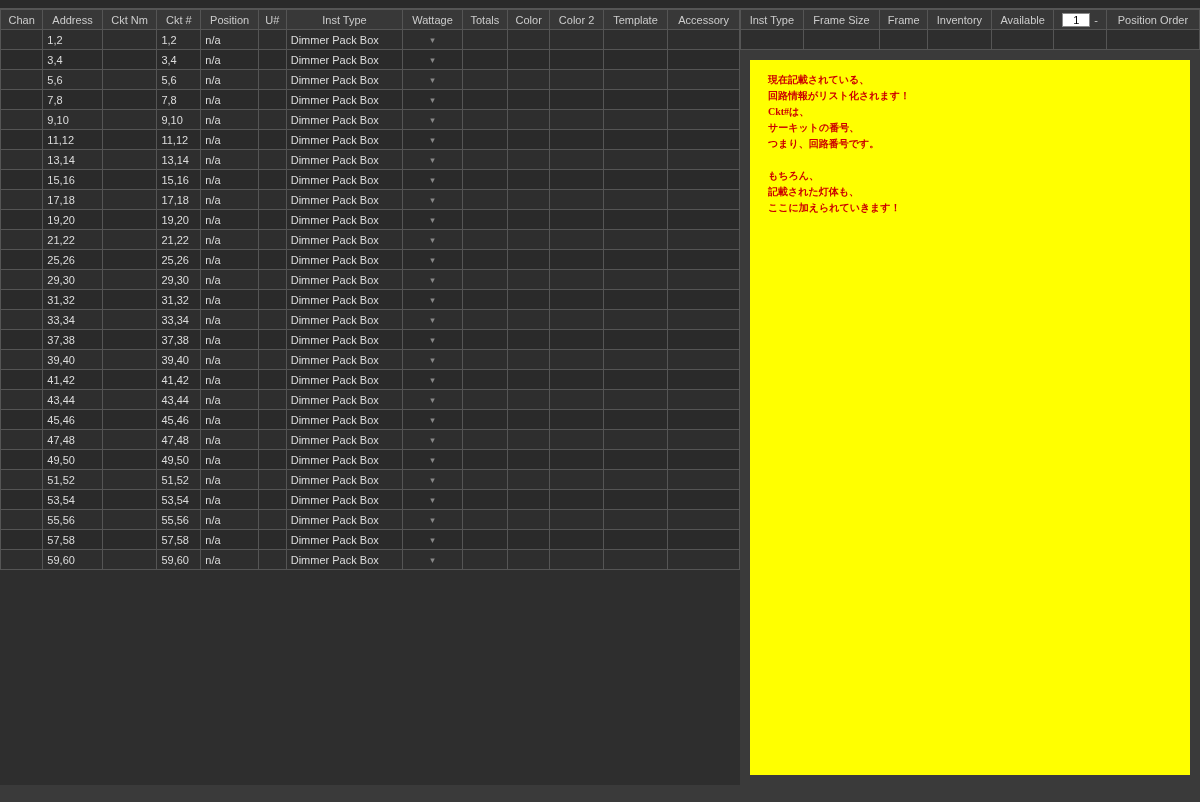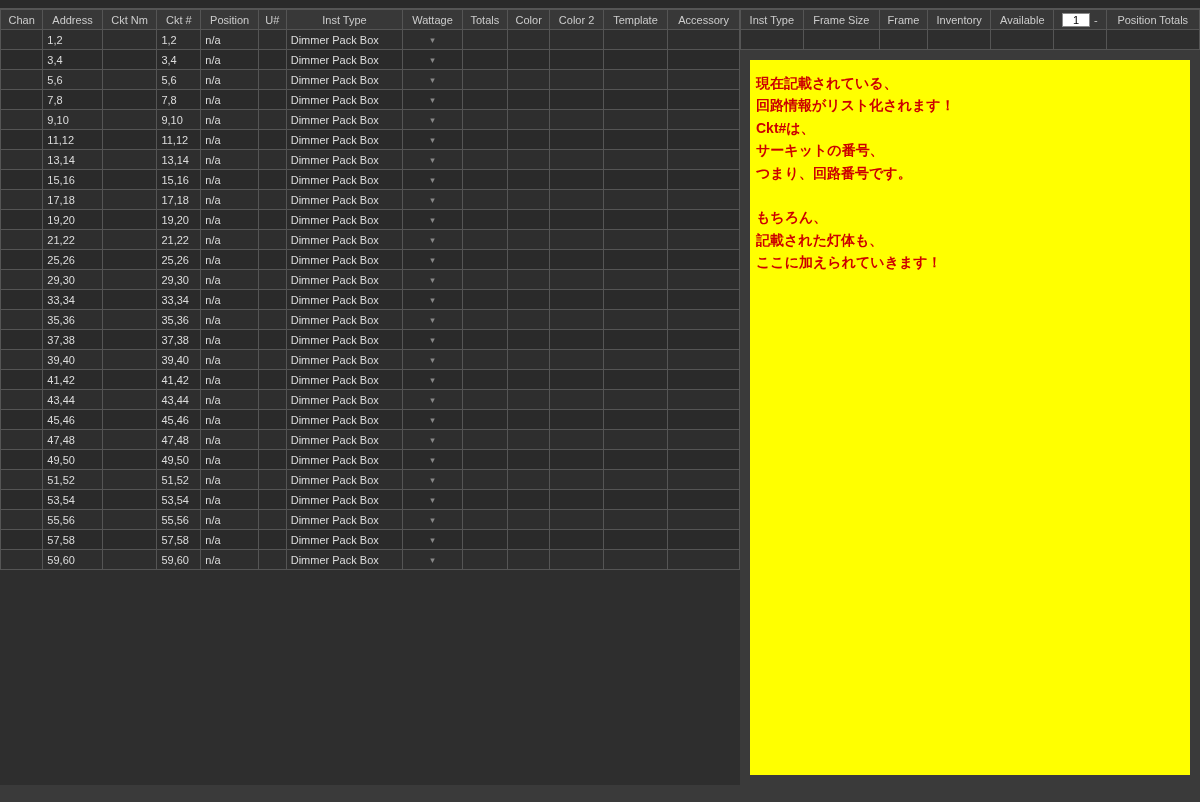--- a/index.html
+++ b/index.html
@@ -89,26 +89,27 @@
     }
     table.right-table td {
       color: #ddd;
       background: #2e2e2e;
     }
 
     
     .annotation-box {
       background: #ffff00;
       color: #cc0000;
-      font-size: 14px;
+      font-size: 10px;
       font-weight: bold;
-      padding: 12px 6px;
+      padding: 12px 18px;
       margin: 10px 10px;
       line-height: 1.6;
       flex: 1;
+      font-family: Liberation Serif, serif;
     }
 
     .right-content {
       display: flex;
       flex-direction: column;
       height: 100%;
     }
   </style>
 </head>
 <body>
@@ -329,38 +330,38 @@
             <td>Dimmer Pack Box</td>
             <td style="text-align: center; color: rgb(136, 136, 136); font-size: 9px;">▾</td>
             <td></td>
             <td></td>
             <td></td>
             <td></td>
             <td></td>
           </tr>
           <tr>
             <td></td>
+            <td>31,32</td>
+            <td></td>
+            <td>31,32</td>
+            <td>n/a</td>
+            <td></td>
+            <td>Dimmer Pack Box</td>
+            <td style="text-align: center; color: rgb(136, 136, 136); font-size: 9px;">▾</td>
+            <td></td>
+            <td></td>
+            <td></td>
+            <td></td>
+            <td></td>
+          </tr>
+          <tr>
+            <td></td>
             <td>33,34</td>
             <td></td>
             <td>33,34</td>
-            <td>n/a</td>
-            <td></td>
-            <td>Dimmer Pack Box</td>
-            <td style="text-align: center; color: rgb(136, 136, 136); font-size: 9px;">▾</td>
-            <td></td>
-            <td></td>
-            <td></td>
-            <td></td>
-            <td></td>
-          </tr>
-          <tr>
-            <td></td>
-            <td>35,36</td>
-            <td></td>
-            <td>35,36</td>
             <td>n/a</td>
             <td></td>
             <td>Dimmer Pack Box</td>
             <td style="text-align: center; color: rgb(136, 136, 136); font-size: 9px;">▾</td>
             <td></td>
             <td></td>
             <td></td>
             <td></td>
             <td></td>
           </tr>
@@ -558,21 +559,21 @@
             <th>Frame Size</th>
             <th>Frame</th>
             <th>Inventory</th>
             <th>Available</th>
             <th style="min-width:40px;">
               <div style="display:flex; align-items:center; gap:4px; justify-content:center;">
                 <input type="text" value="1" style="width: 28px; background: rgb(255, 255, 255); color: rgb(0, 0, 0); border: 1px solid rgb(136, 136, 136); font-size: 11px; text-align: center;">
                 <span>-</span>
               </div>
             </th>
-            <th>Position Totals</th>
+            <th>Position Order</th>
           </tr>
         </thead>
         <tbody>
           <tr>
             <td></td>
             <td></td>
             <td></td>
             <td></td>
             <td></td>
             <td></td>

